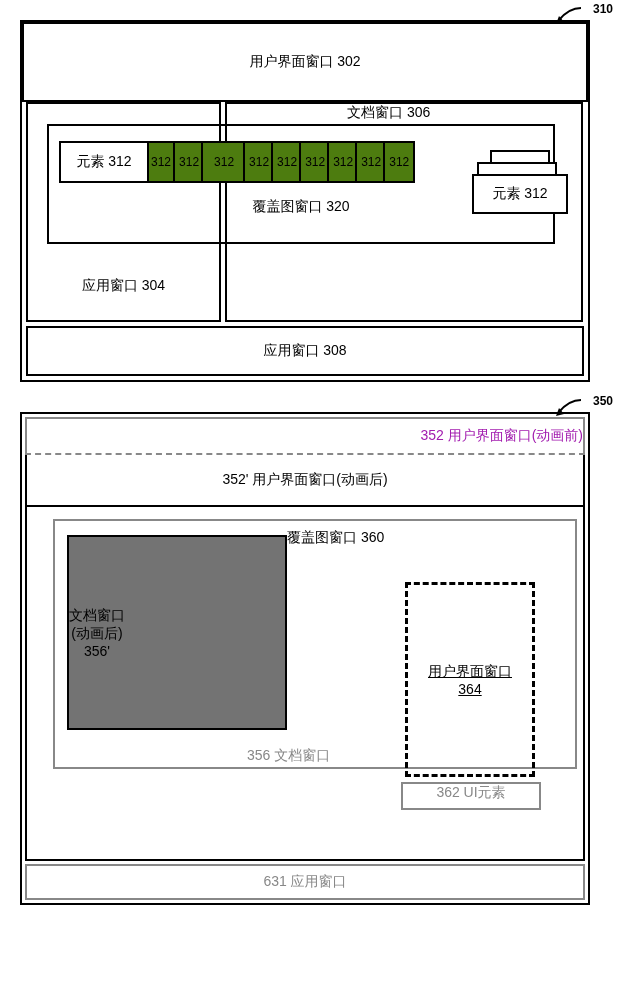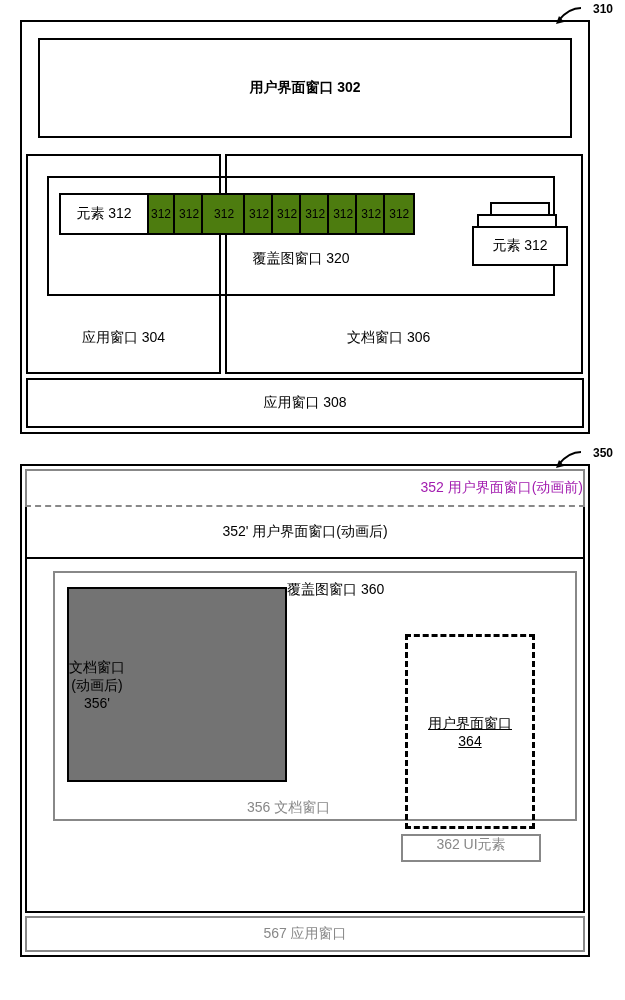--- a/index.html
+++ b/index.html
@@ -28,26 +28,25 @@
   .curved-arrow svg { width: 100%; height: 100%; }
 
   
   .fig310 {
     border: 2px solid #000;
     width: 570px;
     position: relative;
   }
   .ui-window-302 {
     border: 2px solid #000;
-    margin: 16px;
-    height: 100px;
-    display: flex;
-    align-items: center;
-    justify-content: center;
-    font-weight: bold;
+    margin: 0;
+    height: 80px;
+    display: flex;
+    align-items: center;
+    justify-content: center;
   }
   .mid-row {
     display: flex;
     gap: 4px;
     padding: 0 4px;
   }
   .app-window-304 {
     border: 2px solid #000;
     width: 195px;
     height: 220px;
@@ -56,21 +55,20 @@
     align-items: flex-end;
     justify-content: center;
     padding-bottom: 25px;
   }
   .doc-window-306 {
     border: 2px solid #000;
     width: 358px;
     height: 220px;
     position: relative;
     display: flex;
-    align-items: flex-end;
     justify-content: flex-start;
     padding-bottom: 25px;
     padding-left: 120px;
   }
   .overlay-320 {
     position: absolute;
     border: 2px solid #000;
     left: 25px;
     top: 22px;
     width: 508px;
@@ -346,16 +344,16 @@
         <div>
           <div>用户界面窗口</div>
           <div>364</div>
         </div>
       </div>
       <div class="ui-362">
         <span>362  UI元素</span>
       </div>
     </div>
     <div class="app-368">
-      <span class="app-368-label">567 应用窗口</span>
+      <span class="app-368-label">631 应用窗口</span>
     </div>
   </div>
 </div>
 
 </body></html>

